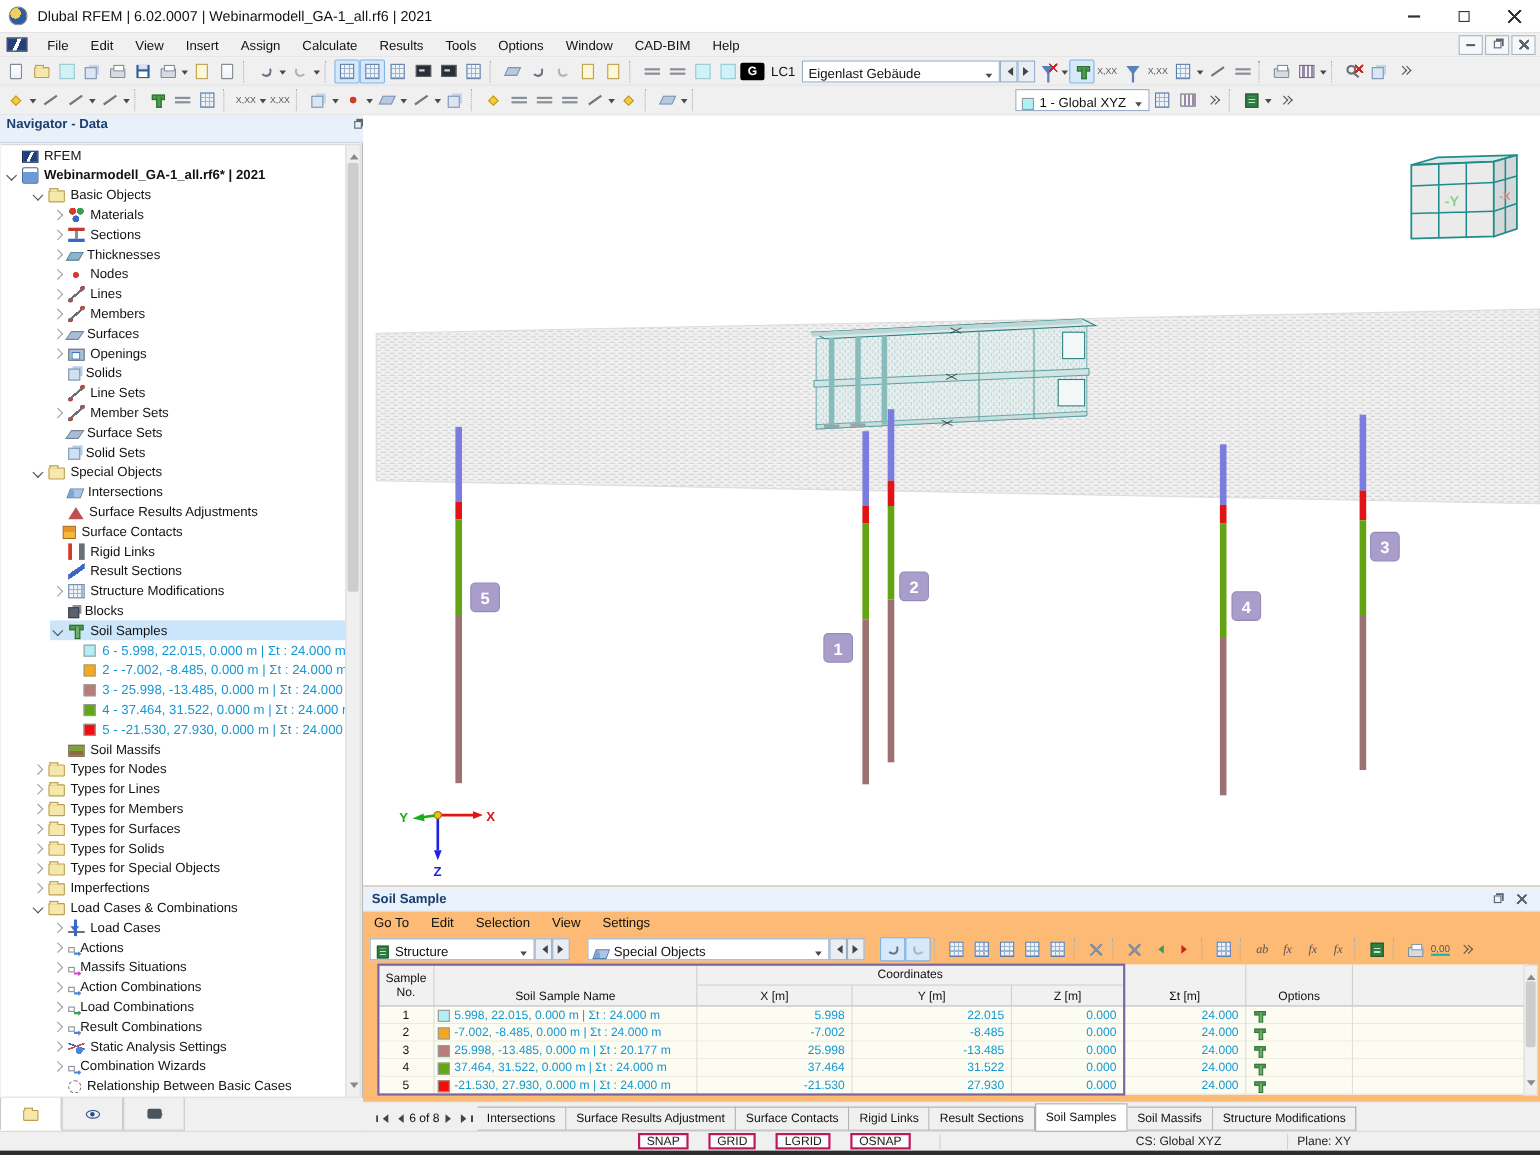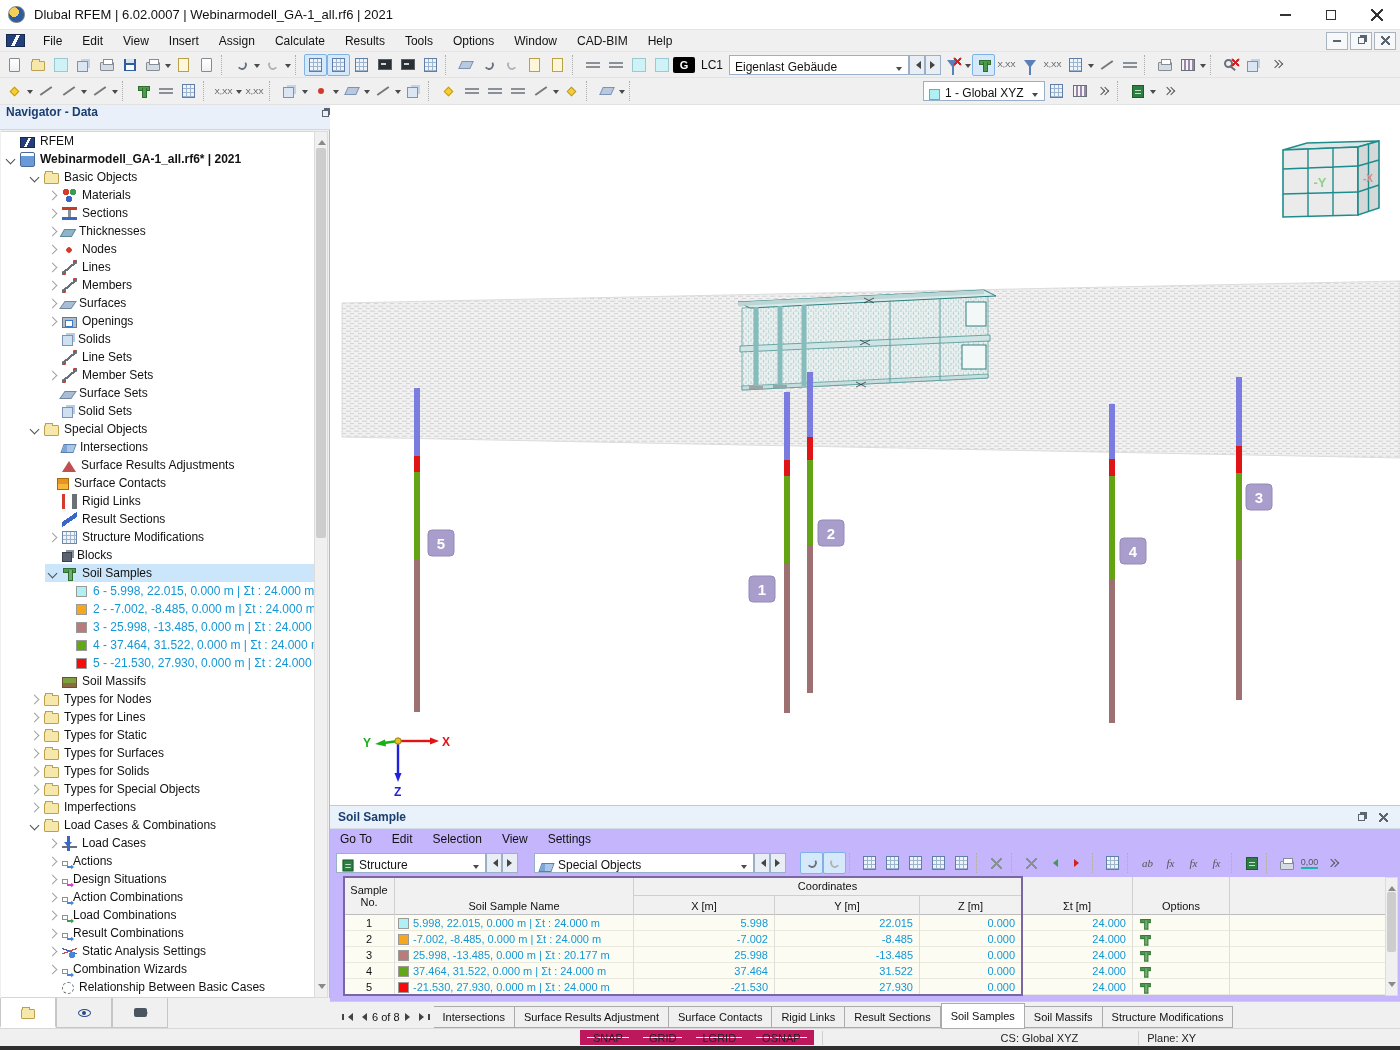--- a/index.html
+++ b/index.html
@@ -180,21 +180,21 @@
   .ntab{width:56px;border:1px solid #c7c7c7;border-top:none;display:flex;align-items:center;justify-content:center;background:#f0f0f0}
   .ntab.active{background:#fff;border-bottom:2px solid #fff}
   .g-eye{width:13px;height:8px;border:1.6px solid #2a4a8a;border-radius:50%;position:relative}
   .g-eye:after{content:'';position:absolute;left:3.2px;top:1px;width:4px;height:4px;background:#2a4a8a;border-radius:50%}
   .g-cam{width:13px;height:9px;background:#4a5560;border-radius:2px;position:relative}
   .g-cam:after{content:'';position:absolute;right:-4px;top:1.5px;border:3px solid transparent;border-left:4px solid #4a5560}
   
   #viewport{position:absolute;left:330px;top:105px;width:1070px;height:700px;background:#fff;overflow:hidden}
   svg text{font-family:"Liberation Sans",sans-serif}
   
-  #panel{position:absolute;left:330px;top:805px;width:1070px;height:223px;background:#c4b5fd;border-top:1px solid #c9c9c9}
+  #panel{position:absolute;left:330px;top:805px;width:1070px;height:223px;background:#fdba74;border-top:1px solid #c9c9c9}
   #panelheader{position:absolute;left:0;top:0;width:1070px;height:23px;background:#e9f1fa;
     display:flex;align-items:center;padding:0 8px;font-size:12px;font-weight:bold;color:#1a3e6e;border-bottom:1px solid #d3dce8}
   #panelmenu{position:absolute;left:0;top:23px;width:1070px;height:20px;display:flex;align-items:center;font-size:12px;color:#111}
   #paneltools{position:absolute;left:0;top:43px;width:1070px;height:28px;display:flex;align-items:center;padding-left:6px}
   
   #stable{position:absolute;left:14px;top:71px;width:1046px;background:#fff;font-size:11px;color:#111}
   .thead{position:relative;height:38px;background:#f1f1f1;border-bottom:1px solid #bdbdbd}
   .hc{position:absolute;display:flex;align-items:center;justify-content:center;border-right:1px solid #cfcfcf;
     text-align:center;line-height:12px;flex-direction:column}
   .trow{display:grid;grid-template-columns:51px 239px 141px 145px 102px 111px 97px 160px;height:16px;
@@ -213,22 +213,22 @@
   .pgb.l{border-right:5px solid #444}.pgb.r{border-left:5px solid #444}
   .pgb.bar-l{border-right:5px solid #444;box-shadow:-3px 0 0 -1px #444}
   .pgb.bar-r{border-left:5px solid #444;box-shadow:3px 0 0 -1px #444}
   .ptab{border:1px solid #ababab;background:#f0f0f0;height:22px;margin-top:2px;display:flex;
     align-items:center;padding:0 9px;border-left:none}
   .ptab:first-of-type{border-left:1px solid #ababab}
   .ptab.active{background:#fff;height:26px;margin-top:0;border:1px solid #ababab;position:relative;z-index:2}
   
   #statusbar{position:absolute;left:0;top:1028px;width:1400px;height:18px;background:#f0f0f0;
     border-top:1px solid #d9d9d9;display:flex;align-items:center;font-size:11px;color:#222}
-  .sbtn{border:7px solid #be185d;background:#fbfbfb;height:15px;display:flex;align-items:center;
-    padding:0 6px;margin-right:0}
+  .sbtn{border:2px solid #be185d;background:#fbfbfb;height:15px;display:flex;align-items:center;
+    padding:0 6px;margin-right:18px}
   .szone{border-left:1px solid #d0d0d0;height:14px;margin:0 8px}
   #bottomstrip{position:absolute;left:0;top:1046px;width:1400px;height:4px;background:#2e2e2e}
 </style>
 </head>
 <body>
 
 <div id="titlebar">
   <span class="appico"></span>
   <span>Dlubal RFEM | 6.02.0007 | Webinarmodell_GA-1_all.rf6 | 2021</span>
   <span class="wbtns">
@@ -694,21 +694,21 @@
         <span class="tlab">Types for Nodes</span>
       </div>
     <div class="ti">
         <span class="cv r ml1"></span>
         <span class="tico t-folder"></span>
         <span class="tlab">Types for Lines</span>
       </div>
     <div class="ti">
         <span class="cv r ml1"></span>
         <span class="tico t-folder"></span>
-        <span class="tlab">Types for Static</span>
+        <span class="tlab">Types for Members</span>
       </div>
     <div class="ti">
         <span class="cv r ml1"></span>
         <span class="tico t-folder"></span>
         <span class="tlab">Types for Surfaces</span>
       </div>
     <div class="ti">
         <span class="cv r ml1"></span>
         <span class="tico t-folder"></span>
         <span class="tlab">Types for Solids</span>
@@ -734,21 +734,21 @@
         <span class="tlab">Load Cases</span>
       </div>
     <div class="ti">
         <span class="cv r ml2"></span>
         <span class="tico t-flow"></span>
         <span class="tlab">Actions</span>
       </div>
     <div class="ti">
         <span class="cv r ml2"></span>
         <span class="tico t-flow pink"></span>
-        <span class="tlab">Design Situations</span>
+        <span class="tlab">Massifs Situations</span>
       </div>
     <div class="ti">
         <span class="cv r ml2"></span>
         <span class="tico t-flow"></span>
         <span class="tlab">Action Combinations</span>
       </div>
     <div class="ti">
         <span class="cv r ml2"></span>
         <span class="tico t-flow green"></span>
         <span class="tlab">Load Combinations</span>

